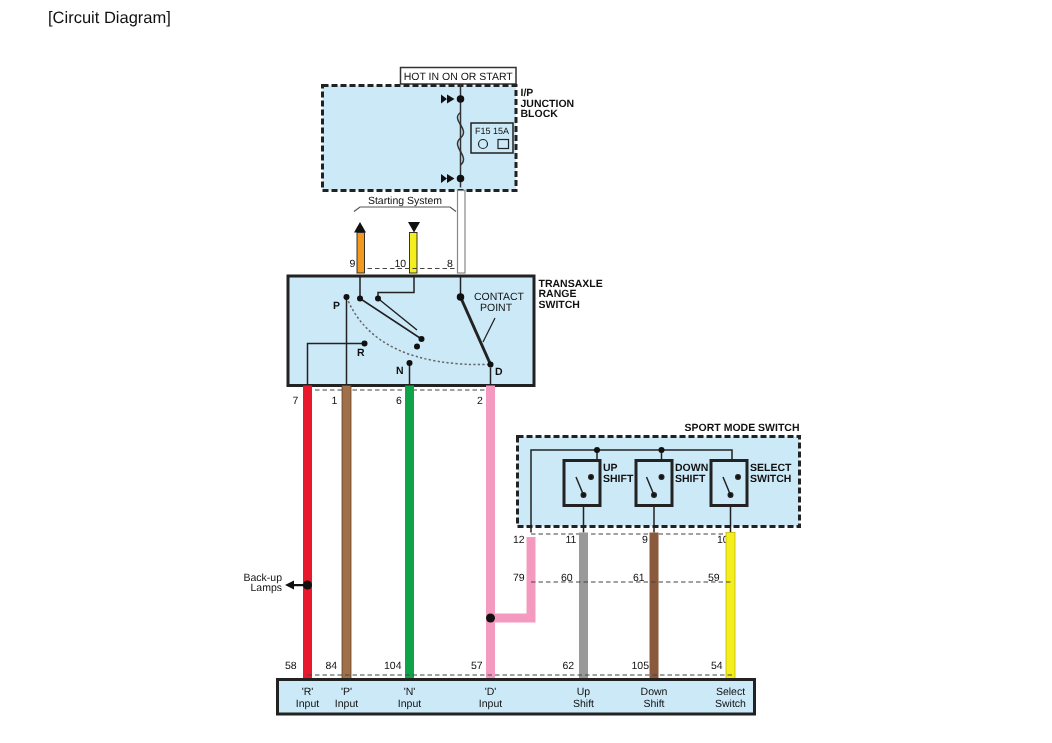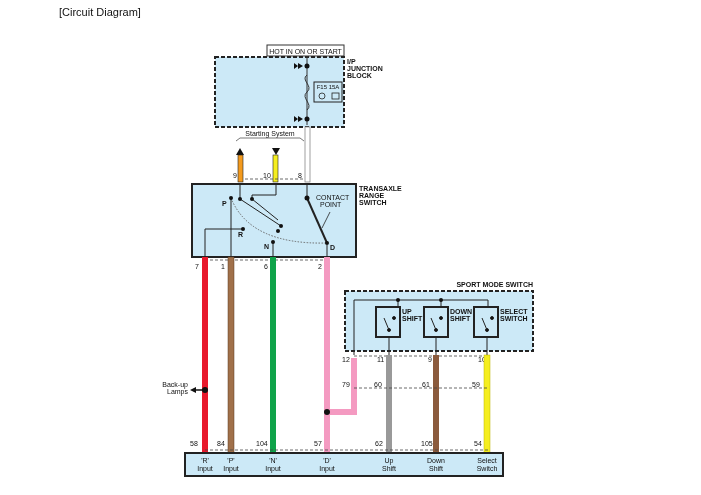--- a/index.html
+++ b/index.html
@@ -1,17 +1,17 @@
 <!DOCTYPE html>
 <html><head>
 <meta charset="utf-8">
 <style>
   html, body { margin:0; padding:0; background:#ffffff; }
   body { width:701px; height:495px; position:relative; overflow:hidden; font-family:"Liberation Sans", sans-serif; }
-  #title { position:absolute; left:59px; top:6px; font-size:11px; color:#111; }
+  #title { position:absolute; left:32px; top:6px; font-size:11px; color:#111; }
   svg { position:absolute; left:0; top:0; }
   svg text { font-family:"Liberation Sans", sans-serif; fill:#111; }
   .lbl { font-size:7px; font-weight:bold; }
   .pin { font-size:7px; }
   .small { font-size:7px; }
 </style>
 </head>
 <body>
 
 <div id="title">[Circuit Diagram]</div>

